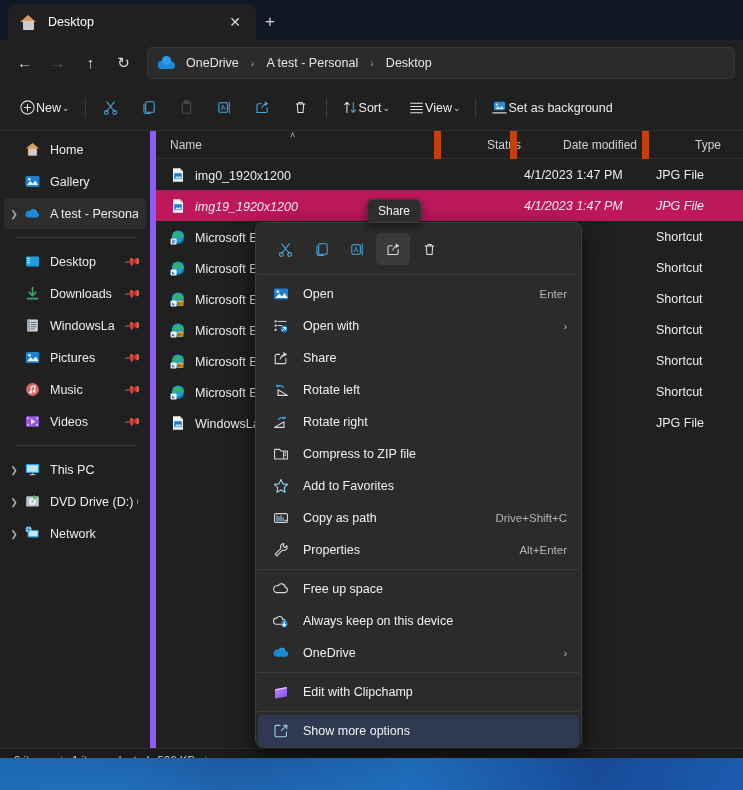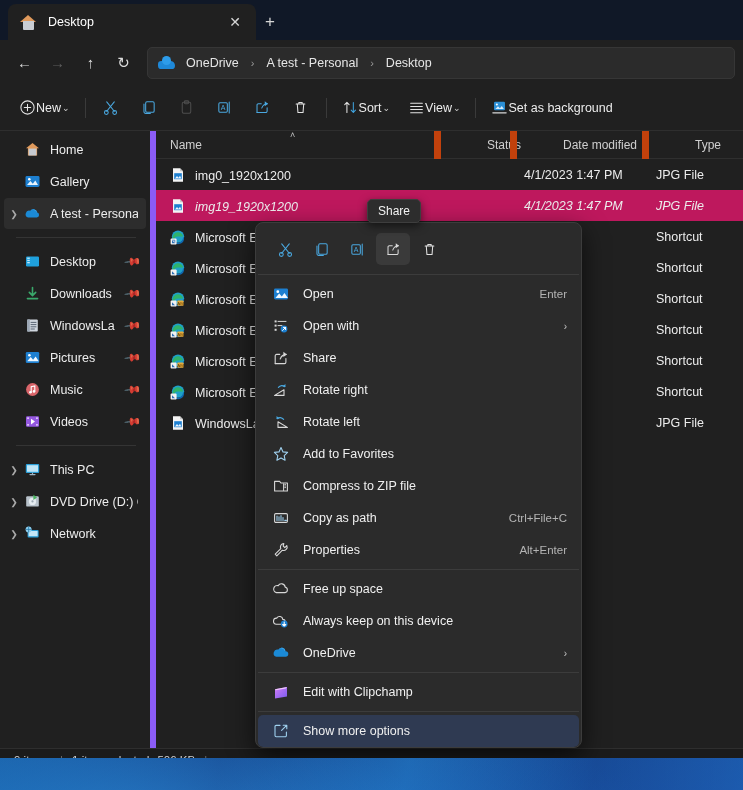--- a/index.html
+++ b/index.html
@@ -773,69 +773,69 @@
           <path d="M11.4 2.8L14.8 5.4l-3.4 2.6z" fill="#d8d8d8"></path>
         </svg>
       </span>
       <span class="cm-label">Share</span>
     </div>
 
 
     <div class="cm-item">
       <span class="cm-ico">
         <svg viewBox="0 0 18 18" width="18" height="18">
+          <path d="M15.4 14.4L6 8.8v5.6z" fill="none" stroke="#d8d8d8" stroke-width="1.1" stroke-linejoin="round"></path>
+          <path d="M11.6 6.4C9.8 4.2 7 4 5.4 5.6" fill="none" stroke="#4aa8e0" stroke-width="1.2" stroke-linecap="round"></path>
+          <path d="M4.6 3.1l-.1 3 3-.5z" fill="#4aa8e0"></path>
+        </svg>
+      </span>
+      <span class="cm-label">Rotate left</span>
+    </div>
+
+    <div class="cm-item">
+      <span class="cm-ico">
+        <svg viewBox="0 0 18 18" width="18" height="18">
           <path d="M2.6 14.4l9.4-5.6v5.6z" fill="none" stroke="#d8d8d8" stroke-width="1.1" stroke-linejoin="round"></path>
           <path d="M6.4 6.4c1.8-2.2 4.6-2.4 6.2-.8" fill="none" stroke="#4aa8e0" stroke-width="1.2" stroke-linecap="round"></path>
           <path d="M13.4 3.1l.1 3-3-.5z" fill="#4aa8e0"></path>
         </svg>
       </span>
       <span class="cm-label">Rotate right</span>
     </div>
 
     <div class="cm-item">
       <span class="cm-ico">
         <svg viewBox="0 0 18 18" width="18" height="18">
-          <path d="M15.4 14.4L6 8.8v5.6z" fill="none" stroke="#d8d8d8" stroke-width="1.1" stroke-linejoin="round"></path>
-          <path d="M11.6 6.4C9.8 4.2 7 4 5.4 5.6" fill="none" stroke="#4aa8e0" stroke-width="1.2" stroke-linecap="round"></path>
-          <path d="M4.6 3.1l-.1 3 3-.5z" fill="#4aa8e0"></path>
-        </svg>
-      </span>
-      <span class="cm-label">Rotate left</span>
-    </div>
-
-    <div class="cm-item">
-      <span class="cm-ico">
-        <svg viewBox="0 0 18 18" width="18" height="18">
-          <path d="M9 2.6l2 4.3 4.6.5-3.4 3.2.9 4.6L9 12.9l-4.1 2.3.9-4.6L2.4 7.4 7 6.9z" fill="none" stroke="#9fd0ee" stroke-width="1.1" stroke-linejoin="round"></path>
-        </svg>
-      </span>
-      <span class="cm-label">Add to Favorites</span>
-    </div>
-
-    <div class="cm-item">
-      <span class="cm-ico">
-        <svg viewBox="0 0 18 18" width="18" height="18">
           <path d="M2.6 4.4h5l1.3 1.6h6.5v8H2.6z" fill="none" stroke="#d8d8d8" stroke-width="1.1" stroke-linejoin="round"></path>
           <path d="M11.6 6.4v7.6" stroke="#d8d8d8" stroke-width="1"></path>
           <path d="M12.4 7.4h1.6M12.4 9h1.6M12.4 10.6h1.6" stroke="#d8d8d8" stroke-width=".9"></path>
         </svg>
       </span>
       <span class="cm-label">Compress to ZIP file</span>
     </div>
 
     <div class="cm-item">
       <span class="cm-ico">
         <svg viewBox="0 0 18 18" width="18" height="18">
+          <path d="M9 2.6l2 4.3 4.6.5-3.4 3.2.9 4.6L9 12.9l-4.1 2.3.9-4.6L2.4 7.4 7 6.9z" fill="none" stroke="#9fd0ee" stroke-width="1.1" stroke-linejoin="round"></path>
+        </svg>
+      </span>
+      <span class="cm-label">Add to Favorites</span>
+    </div>
+
+    <div class="cm-item">
+      <span class="cm-ico">
+        <svg viewBox="0 0 18 18" width="18" height="18">
           <rect x="2.6" y="4.6" width="12.8" height="8.8" rx="1.2" fill="none" stroke="#d8d8d8" stroke-width="1.1"></rect>
           <path d="M5 11.4V7M7 11.4V7.8M9 11.4V6.6M11 11.4V8.6" stroke="#9fd0ee" stroke-width="1.1" stroke-linecap="round"></path>
           <path d="M12.8 11.4h1.6" stroke="#9fd0ee" stroke-width="1.1" stroke-linecap="round"></path>
         </svg>
       </span>
       <span class="cm-label">Copy as path</span>
-      <span class="cm-accel">Ctrl+File+C</span>
+      <span class="cm-accel">Drive+Shift+C</span>
     </div>
 
     <div class="cm-item">
       <span class="cm-ico">
         <svg viewBox="0 0 18 18" width="18" height="18">
           <path d="M11.8 2.6a3.4 3.4 0 0 0-3 5l-5.6 5.6 1.6 1.6 5.6-5.6a3.4 3.4 0 0 0 4.4-4.6l-2 2-1.6-1.6z" fill="none" stroke="#d8d8d8" stroke-width="1.1" stroke-linejoin="round"></path>
         </svg>
       </span>
       <span class="cm-label">Properties</span>
       <span class="cm-accel">Alt+Enter</span>

